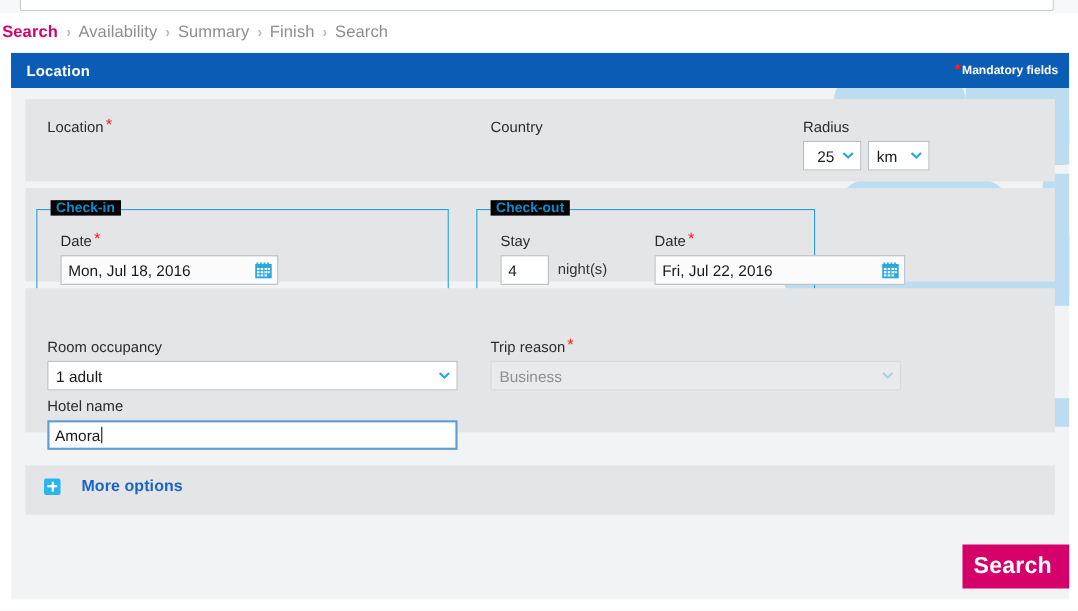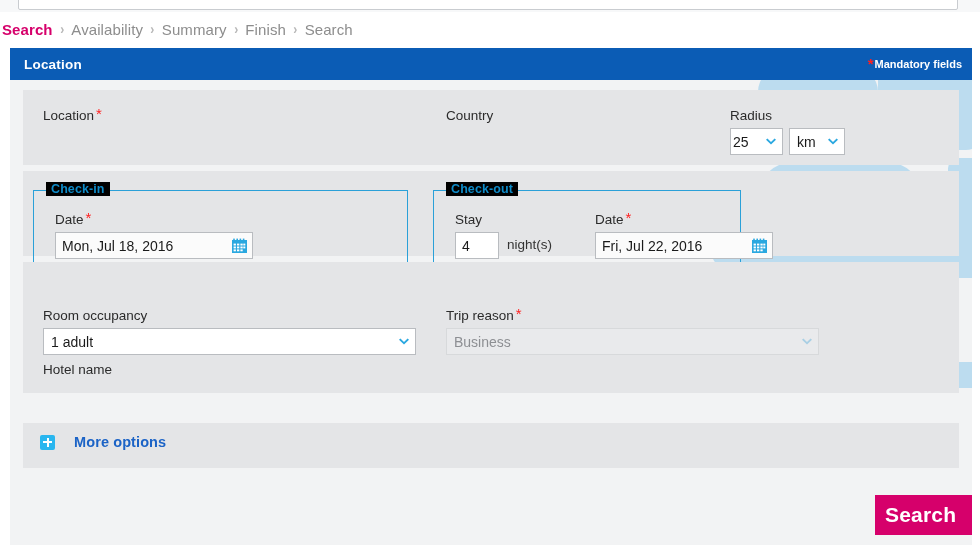--- a/index.html
+++ b/index.html
@@ -311,21 +311,21 @@
 
   <div class="band band-location"></div>
 
   <span class="fld-label" style="left:33px; top:60px;">
     <span>Location</span><span class="req-star">*</span>
   </span>
 
   <span class="fld-label" style="left:436px; top:60px;">Country</span>
 
   <span class="fld-label" style="left:720px; top:60px;">Radius</span>
-  <div class="select-box" style="left:720px; top:80px; width:53px; padding-left:2px;">
+  <div class="select-box" style="left:720px; top:80px; width:53px; padding-left:12px;">
     <span class="val">25</span>
     <span class="chev" style="margin-left:2px;">
       <svg viewBox="0 0 14 14">
           <path d="M2 4.7 L7 9.6 L12 4.7 L10.6 3.4 L7 6.9 L3.4 3.4 Z" fill="#2aa8e0"></path>
         </svg>
     </span>
   </div>
   <div class="select-box" style="left:779px; top:80px; width:56px; padding-left:7px;">
     <span class="val">km</span>
     <span class="chev" style="margin-left:2px;">
@@ -374,21 +374,21 @@
   </div>
   <span class="fld-label" style="left:445px; top:164px;">Stay</span>
   <div class="text-box" style="left:445px; top:184px; width:44px; padding-right:0;">
     <span>4</span>
   </div>
   <span class="plain-label" style="left:497px; top:189px;">night(s)</span>
 
   <span class="fld-label" style="left:585px; top:164px;">
     <span>Date</span><span class="req-star">*</span>
   </span>
-  <div class="text-box date-box" style="left:585px; top:184px; width:178px;">
+  <div class="text-box date-box" style="left:585px; top:184px; width:228px;">
     <span>Fri, Jul 22, 2016</span>
     <span class="cal-icon">
       <svg viewBox="0 0 17 16">
         <rect x="1" y="2" width="15" height="13" fill="#2aa8e0"></rect>
         <rect x="2.2" y="0.6" width="1.6" height="2.6" fill="#2aa8e0"></rect>
         <rect x="5.4" y="0.6" width="1.6" height="2.6" fill="#2aa8e0"></rect>
         <rect x="8.6" y="0.6" width="1.6" height="2.6" fill="#2aa8e0"></rect>
         <rect x="11.8" y="0.6" width="1.6" height="2.6" fill="#2aa8e0"></rect>
         <g fill="#ffffff">
           <rect x="2.6" y="5.6" width="2.3" height="1.9"></rect>
@@ -425,20 +425,24 @@
   <div class="select-box disabled" style="left:436px; top:280px; width:373px;">
     <span class="val">Business</span>
     <span class="chev">
       <svg viewBox="0 0 14 14">
           <path d="M2 4.7 L7 9.6 L12 4.7 L10.6 3.4 L7 6.9 L3.4 3.4 Z" fill="#a9cfe4"></path>
         </svg>
     </span>
   </div>
 
   <span class="fld-label" style="left:33px; top:314px;">Hotel name</span>
+  <div class="text-box focused" style="left:33px; top:334px; width:373px; justify-content:flex-start;">
+    <span>Amora</span>
+      <span class="caret"></span>
+  </div>
 
   <div class="band band-more"></div>
   <div class="more-opts">
     <span class="plus-box"></span>
     <span class="more-label">More options</span>
   </div>
 
   <button class="search-btn">Search</button>
 
 </div>

